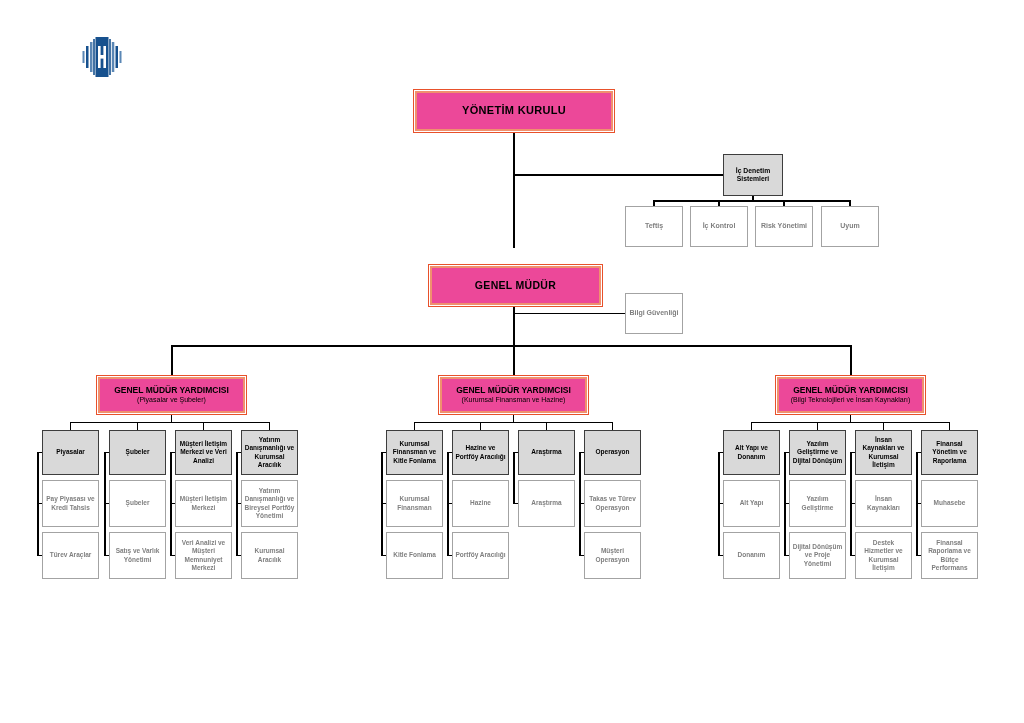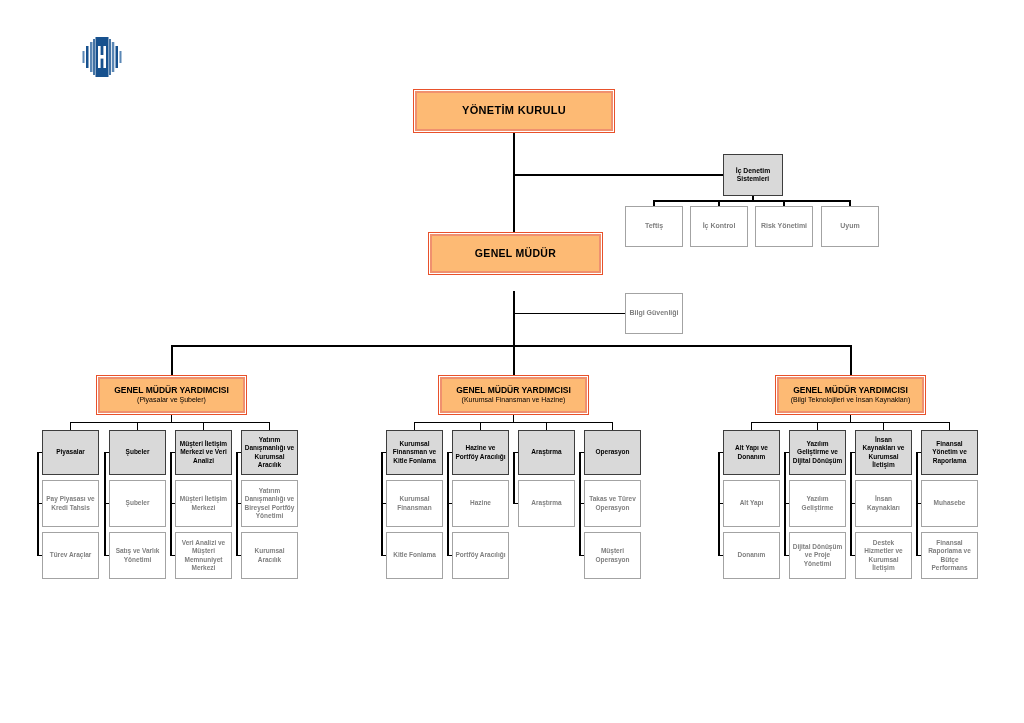--- a/index.html
+++ b/index.html
@@ -1,27 +1,27 @@
 <!DOCTYPE html>
 <html><head>
 <meta charset="utf-8">
 <style>
   html,body{margin:0;padding:0;background:#fff;}
   #canvas{position:relative;width:1024px;height:723px;background:#ffffff;
           font-family:"Liberation Sans","DejaVu Sans",sans-serif;overflow:hidden;}
   .box{position:absolute;box-sizing:border-box;display:flex;flex-direction:column;
-       align-items:center;justify-content:center;text-align:center;background:#fdba74;
+       align-items:center;justify-content:center;text-align:center;background:#ec4899;
        padding:2px;line-height:1.25;}
   .accent{border:1px solid #e8512b;box-shadow:inset 0 0 0 1px #ffffff,inset 0 0 0 3px #f0906e;
           color:#000;font-weight:bold;}
   .gray{background:#d9d9d9;border:1.5px solid #3d3d3d;color:#000;font-weight:bold;}
   .leaf{background:#fff;border:1px solid #a3a3a3;color:#7f7f7f;font-weight:bold;}
   .line{position:absolute;background:#000;}
   .board{left:413px;top:89px;width:202px;height:44px;font-size:11px;letter-spacing:.3px;}
-  .gm{left:428px;top:232px;width:175px;height:43px;font-size:10.5px;letter-spacing:.3px;}
+  .gm{left:428px;top:264px;width:175px;height:43px;font-size:10.5px;letter-spacing:.3px;}
   .audit{left:723px;top:154px;width:60px;height:42px;font-size:6.8px;}
   .audit-unit{top:206px;width:58px;height:41px;font-size:7px;}
   .infosec{left:625px;top:293px;width:58px;height:41px;font-size:7px;}
   .deputy{width:151px;height:40px;top:375px;}
   .deputy .t{font-size:8.5px;font-weight:bold;}
   .deputy .s{font-size:7px;font-weight:normal;margin-top:1px;}
   .col-header{width:57px;height:45px;top:430px;font-size:6.5px;}
   .leaf-cell{width:57px;height:47px;font-size:6.5px;}
   #logo{position:absolute;left:82px;top:36px;display:flex;align-items:center;gap:7px;}
   #logo .halk{font-size:27px;font-weight:bold;color:#17518e;letter-spacing:.2px;}

